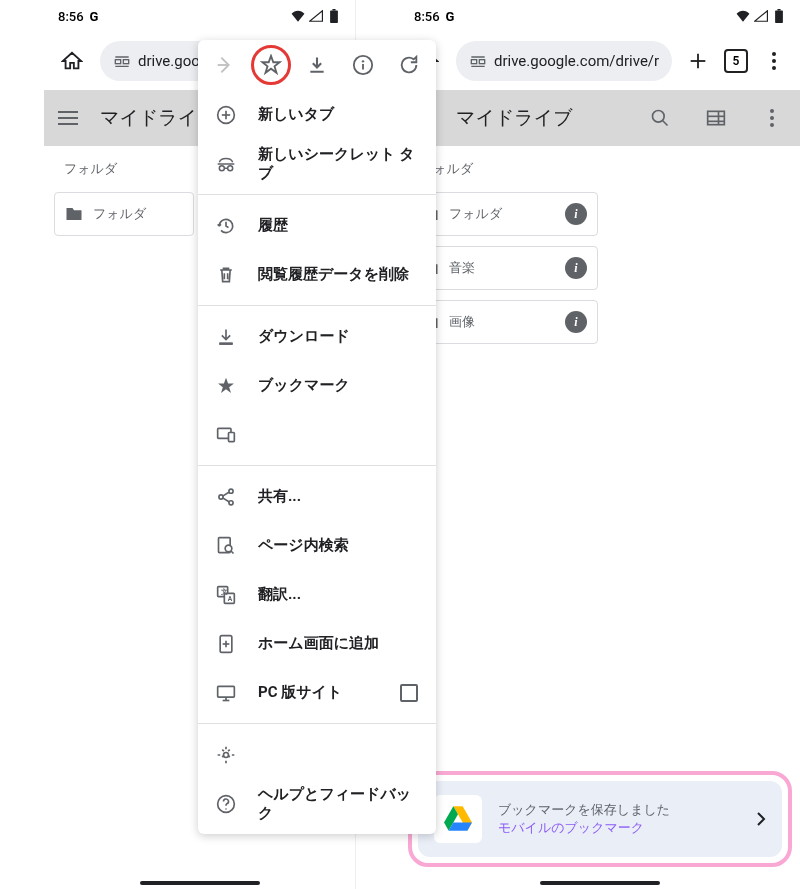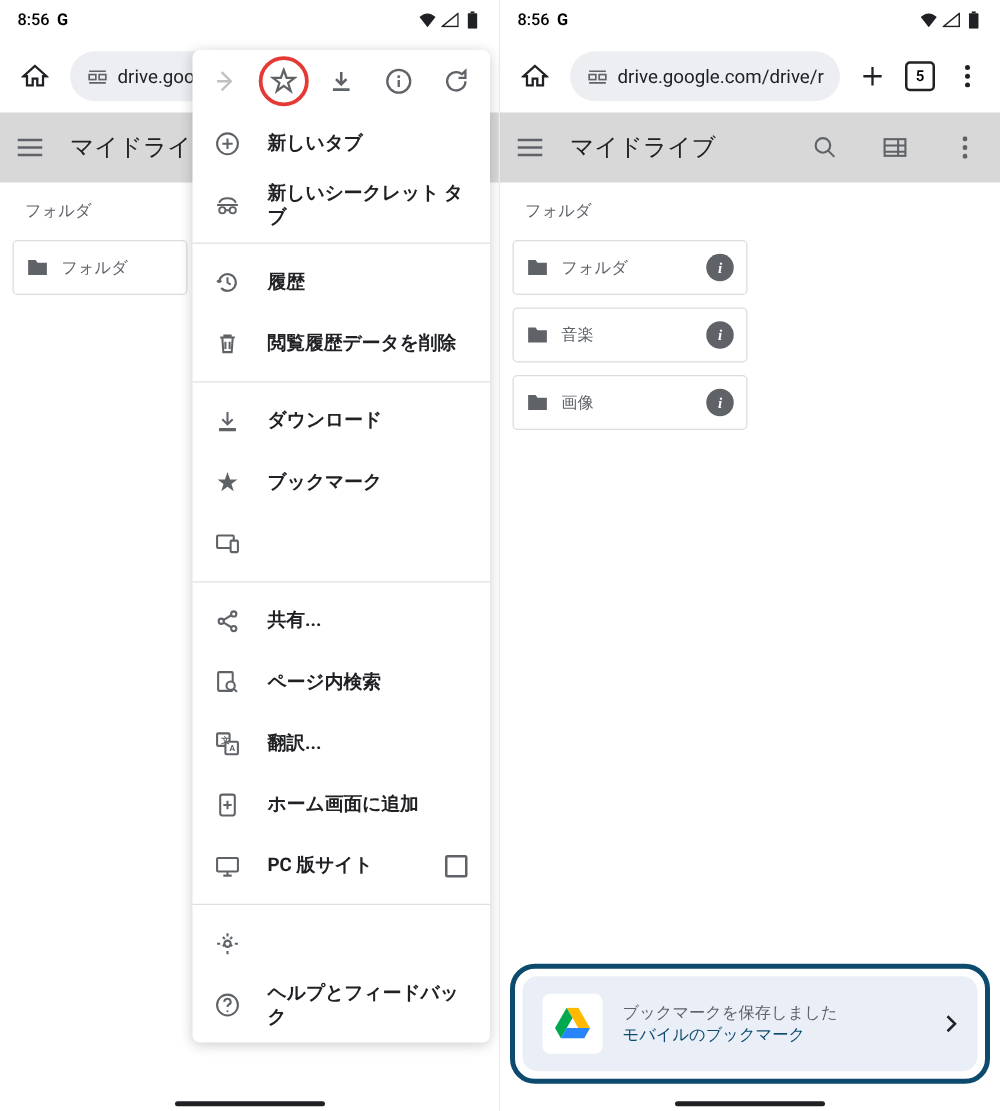--- a/index.html
+++ b/index.html
@@ -1,17 +1,17 @@
 <!DOCTYPE html>
 <html><head>
 <meta charset="utf-8">
 <style>
 * { margin: 0; padding: 0; box-sizing: border-box; font-family: -apple-system, BlinkMacSystemFont, "Segoe UI", Roboto, sans-serif; }
 body { background: #fff; width: 800px; height: 889px; display: flex; }
-.screen { width: 400px; height: 100%; position: relative; background: #fff; }
+.screen { width: 400px; height: 100%; position: relative; background: #fff; margin-left: 44px; }
 .screen.left { border-right: 1px solid #eee; }
 .status-bar { height: 32px; display: flex; justify-content: space-between; align-items: center; padding: 0 14px; font-size: 13px; font-weight: 500; }
 .status-left { display: flex; align-items: center; gap: 6px; }
 .status-right { display: flex; align-items: center; gap: 4px; }
 .sicon { width: 14px; height: 14px; display: inline-flex; align-items: center; justify-content: center; }
 
 .chrome-bar { height: 58px; display: flex; align-items: center; padding: 0 8px; gap: 8px; }
 .home-btn { width: 40px; height: 40px; display: flex; align-items: center; justify-content: center; }
 .url-pill { flex: 1; height: 40px; background: #eceef1; border-radius: 20px; display: flex; align-items: center; padding: 0 14px; gap: 8px; font-size: 15px; color: #202124; overflow: hidden; white-space: nowrap; }
 .url-pill .secure { font-size: 13px; font-weight: 600; }
@@ -33,26 +33,26 @@
 .menu { position: absolute; top: 40px; left: 154px; width: 238px; background: #fff; border-radius: 6px; box-shadow: 0 2px 10px rgba(0,0,0,0.2); z-index: 10; padding-bottom: 6px;}
 .menu-toolbar { height: 50px; display: flex; align-items: center; justify-content: space-around; padding: 0 4px; }
 .menu-toolbar .ticon { width: 40px; height: 40px; display: flex; align-items: center; justify-content: center; color: #5f6368; position: relative; }
 .star-circle { position: absolute; width: 40px; height: 40px; border: 3px solid #e53935; border-radius: 50%; }
 .menu-item { height: 49px; display: flex; align-items: center; padding: 0 18px; gap: 22px; font-size: 15px; color: #202124; font-weight: bold; }
 .menu-item .micon { width: 20px; display: flex; align-items: center; justify-content: center; color: #5f6368; }
 .menu-item .mlabel { flex: 1; }
 .menu-sep { height: 1px; background: #e0e0e0; margin: 6px 0; }
 .checkbox { width: 18px; height: 18px; border: 2px solid #5f6368; border-radius: 2px; }
 
-.toast-wrap { position: absolute; bottom: 22px; left: 8px; right: 8px; border: 4px solid #0c4a6e; border-radius: 20px; padding: 6px; }
+.toast-wrap { position: absolute; bottom: 22px; left: 8px; right: 8px; border: 4px solid #f9a8d4; border-radius: 20px; padding: 6px; }
 .toast { background: #eaeef7; border-radius: 12px; padding: 14px 16px; display: flex; align-items: center; gap: 16px; }
 .toast-icon { width: 48px; height: 48px; background: #fff; border-radius: 6px; display: flex; align-items: center; justify-content: center; }
 .toast-text { flex: 1; font-size: 13px; }
 .toast-text .l1 { color: #5f6368; }
-.toast-text .l2 { color: #0c4a6e; }
+.toast-text .l2 { color: #8b5cf6; }
 
 .nav-pill { position: absolute; bottom: 4px; left: 50%; transform: translateX(-50%); width: 120px; height: 4px; background: #202124; border-radius: 2px; }
 
 svg { display: block; }
 </style>
 </head>
 <body>
 
 <div class="screen left">
   <div class="status-bar">

